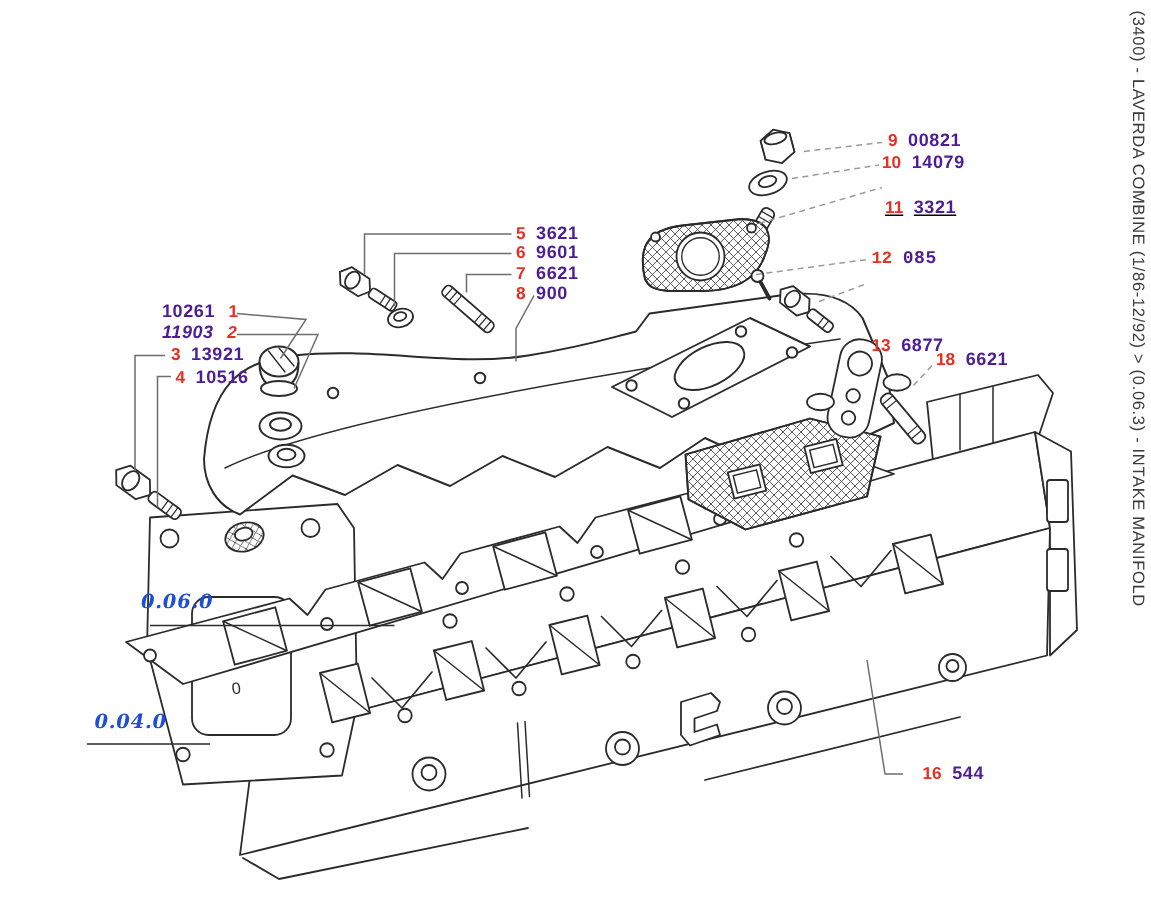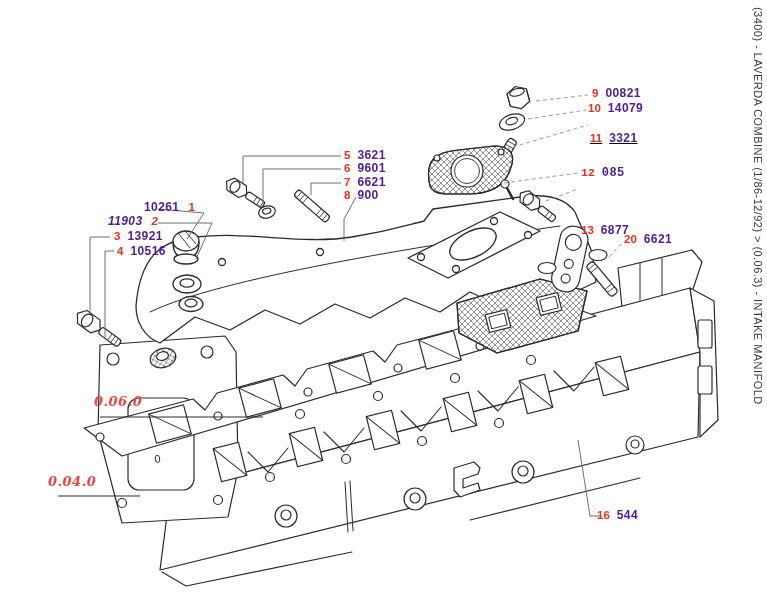--- a/index.html
+++ b/index.html
@@ -5,21 +5,21 @@
   html,body{margin:0;padding:0;background:#ffffff;}
   .stage{position:relative;width:767px;height:598px;background:#ffffff;overflow:hidden;
          font-family:"Liberation Sans",sans-serif;}
   svg.diagram{position:absolute;left:0;top:0;}
   #callouts{position:absolute;left:0;top:0;width:100%;height:100%;pointer-events:none;}
   .callout{position:absolute;display:flex;gap:9px;align-items:baseline;white-space:nowrap;
            font-weight:bold;font-size:12px;line-height:13px;pointer-events:auto;}
   .co-num{color:var(--red);font-size:11.5px;font-weight:bold;}
   .co-part{color:#4c1d95;letter-spacing:.4px;}
   .callout.num-first .co-part{margin-left:-2px;}
-  .group-label{position:absolute;font:italic bold 13px "DejaVu Serif",serif;color:#ef4444;
+  .group-label{position:absolute;font:italic bold 13px "DejaVu Serif",serif;color:#1d4ed8;
                letter-spacing:.5px;pointer-events:auto;}
   .vtitle{position:absolute;right:3px;top:7px;writing-mode:vertical-rl;
           font-size:11px;color:#3a3a3a;letter-spacing:.45px;white-space:nowrap;}
 </style>
 </head>
 <body>
 
 <div class="stage">
 
   <svg class="diagram" width="767" height="598" viewBox="0 0 767 598">
@@ -269,21 +269,21 @@
         <polyline points="504,183 578,173" fill="none" stroke="#9b9b9b" stroke-width="1" stroke-dasharray="4 3"></polyline>
         <polyline points="546,201 578,189" fill="none" stroke="#9b9b9b" stroke-width="1" stroke-dasharray="4 3"></polyline>
         <polyline points="609,257 622,243" fill="none" stroke="#9b9b9b" stroke-width="1" stroke-dasharray="4 3"></polyline>
         <polyline points="602,516 590,516 578,440" fill="none" stroke="#6e6e6e" stroke-width="1"></polyline>
         <polyline points="100,417 263,417" fill="none" stroke="#2b2b2b" stroke-width="1"></polyline>
         <polyline points="58,496 140,496" fill="none" stroke="#2b2b2b" stroke-width="1"></polyline>
       </g>
   </svg>
 
   <div id="callouts">
-      <div class="callout part-first" style="left: 108px; top: 201px; margin-left: 36px;">
+      <div class="callout part-first" style="left: 108px; top: 201px;">
         <span class="co-part">10261</span>
         <span class="co-num">1</span>
       </div>
       <div class="callout part-first" style="left: 108px; top: 215px; font-style: italic;">
         <span class="co-part">11903</span>
         <span class="co-num">2</span>
       </div>
       <div class="callout num-first" style="left: 114px; top: 230px;">
         <span class="co-num">3</span>
         <span class="co-part">13921</span>
@@ -322,25 +322,25 @@
       </div>
       <div class="callout num-first" style="left: 581px; top: 166px; font-family: Liberation Mono, monospace;">
         <span class="co-num">12</span>
         <span class="co-part">085</span>
       </div>
       <div class="callout num-first" style="left: 581px; top: 196px; margin-top: 28px;">
         <span class="co-num">13</span>
         <span class="co-part">6877</span>
       </div>
       <div class="callout num-first" style="left: 624px; top: 233px;">
-        <span class="co-num">20</span>
+        <span class="co-num">18</span>
         <span class="co-part">6621</span>
       </div>
-      <div class="callout num-first" style="left: 597px; top: 509px; justify-content: flex-end;">
+      <div class="callout num-first" style="left: 615px; top: 509px; justify-content: flex-end;">
         <span class="co-num">16</span>
         <span class="co-part">544</span>
       </div>
       <div class="group-label" style="left: 94px; top: 394px;">0.06.0</div>
-      <div class="group-label" style="left: 48px; top: 474px;">0.04.0</div>
+      <div class="group-label" style="left: 63px; top: 474px;">0.04.0</div>
     </div>
 
   <div class="vtitle">(3400) - LAVERDA COMBINE (1/86-12/92) &gt; (0.06.3) - INTAKE MANIFOLD</div>
 </div>
 
 </body></html>

